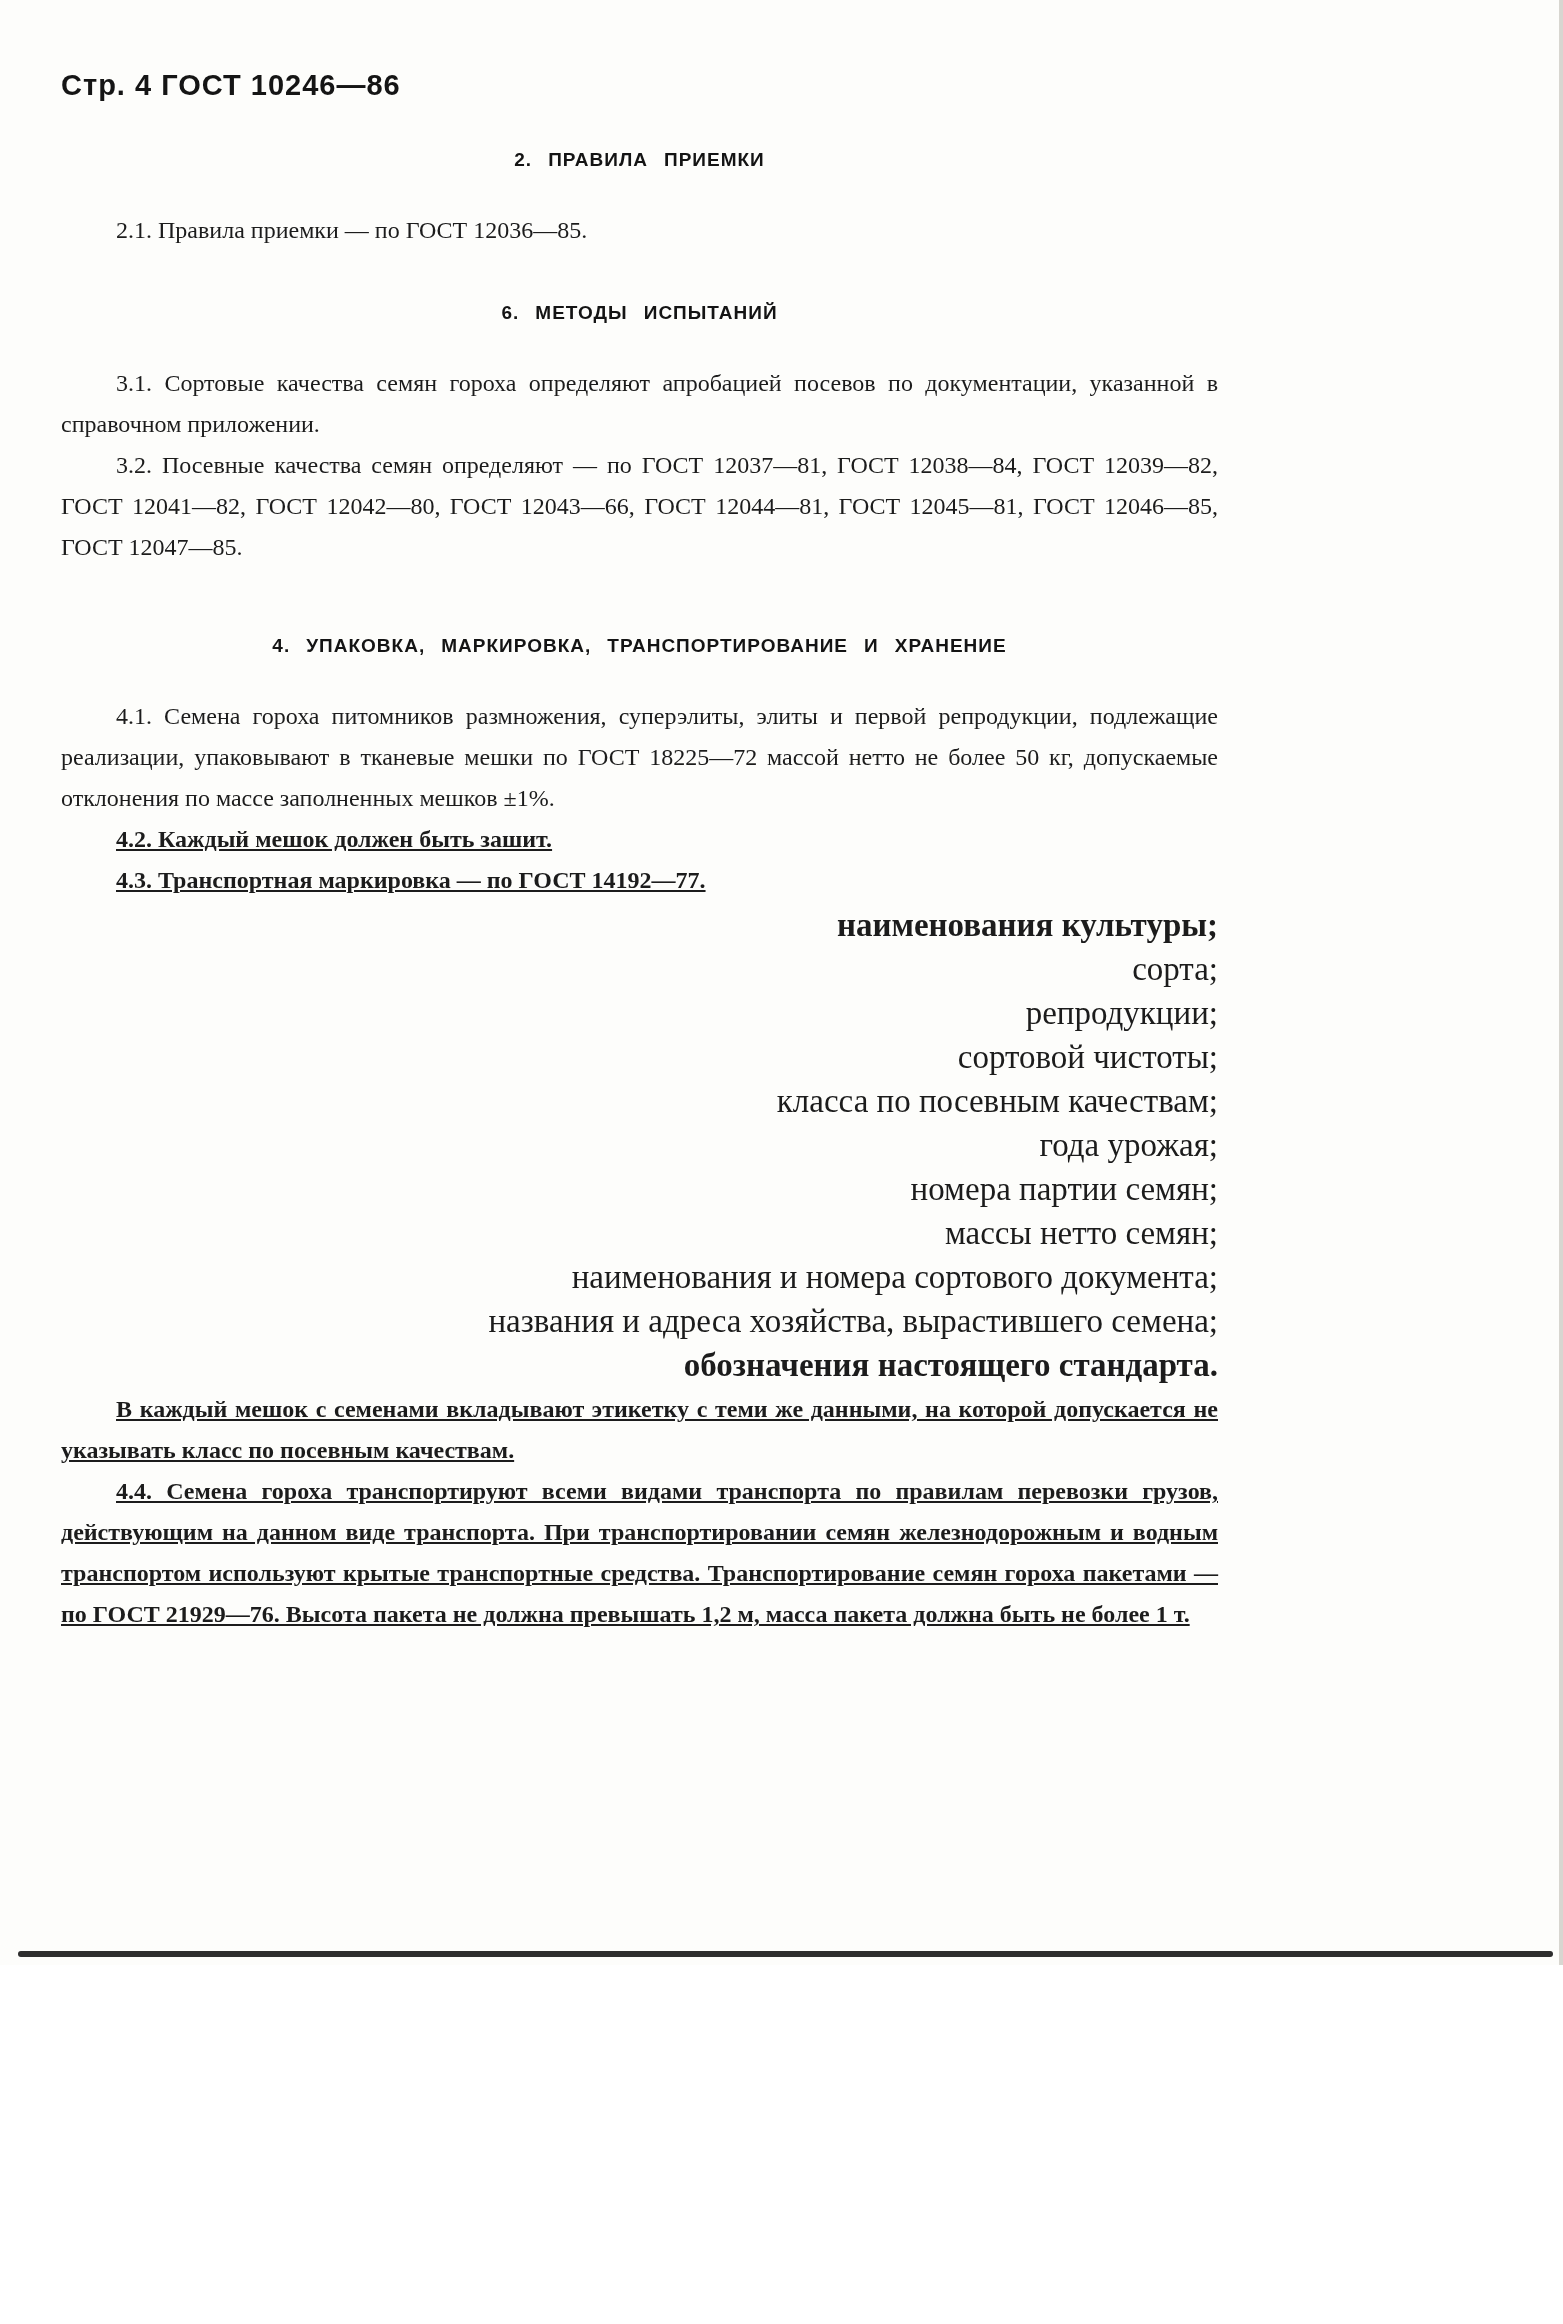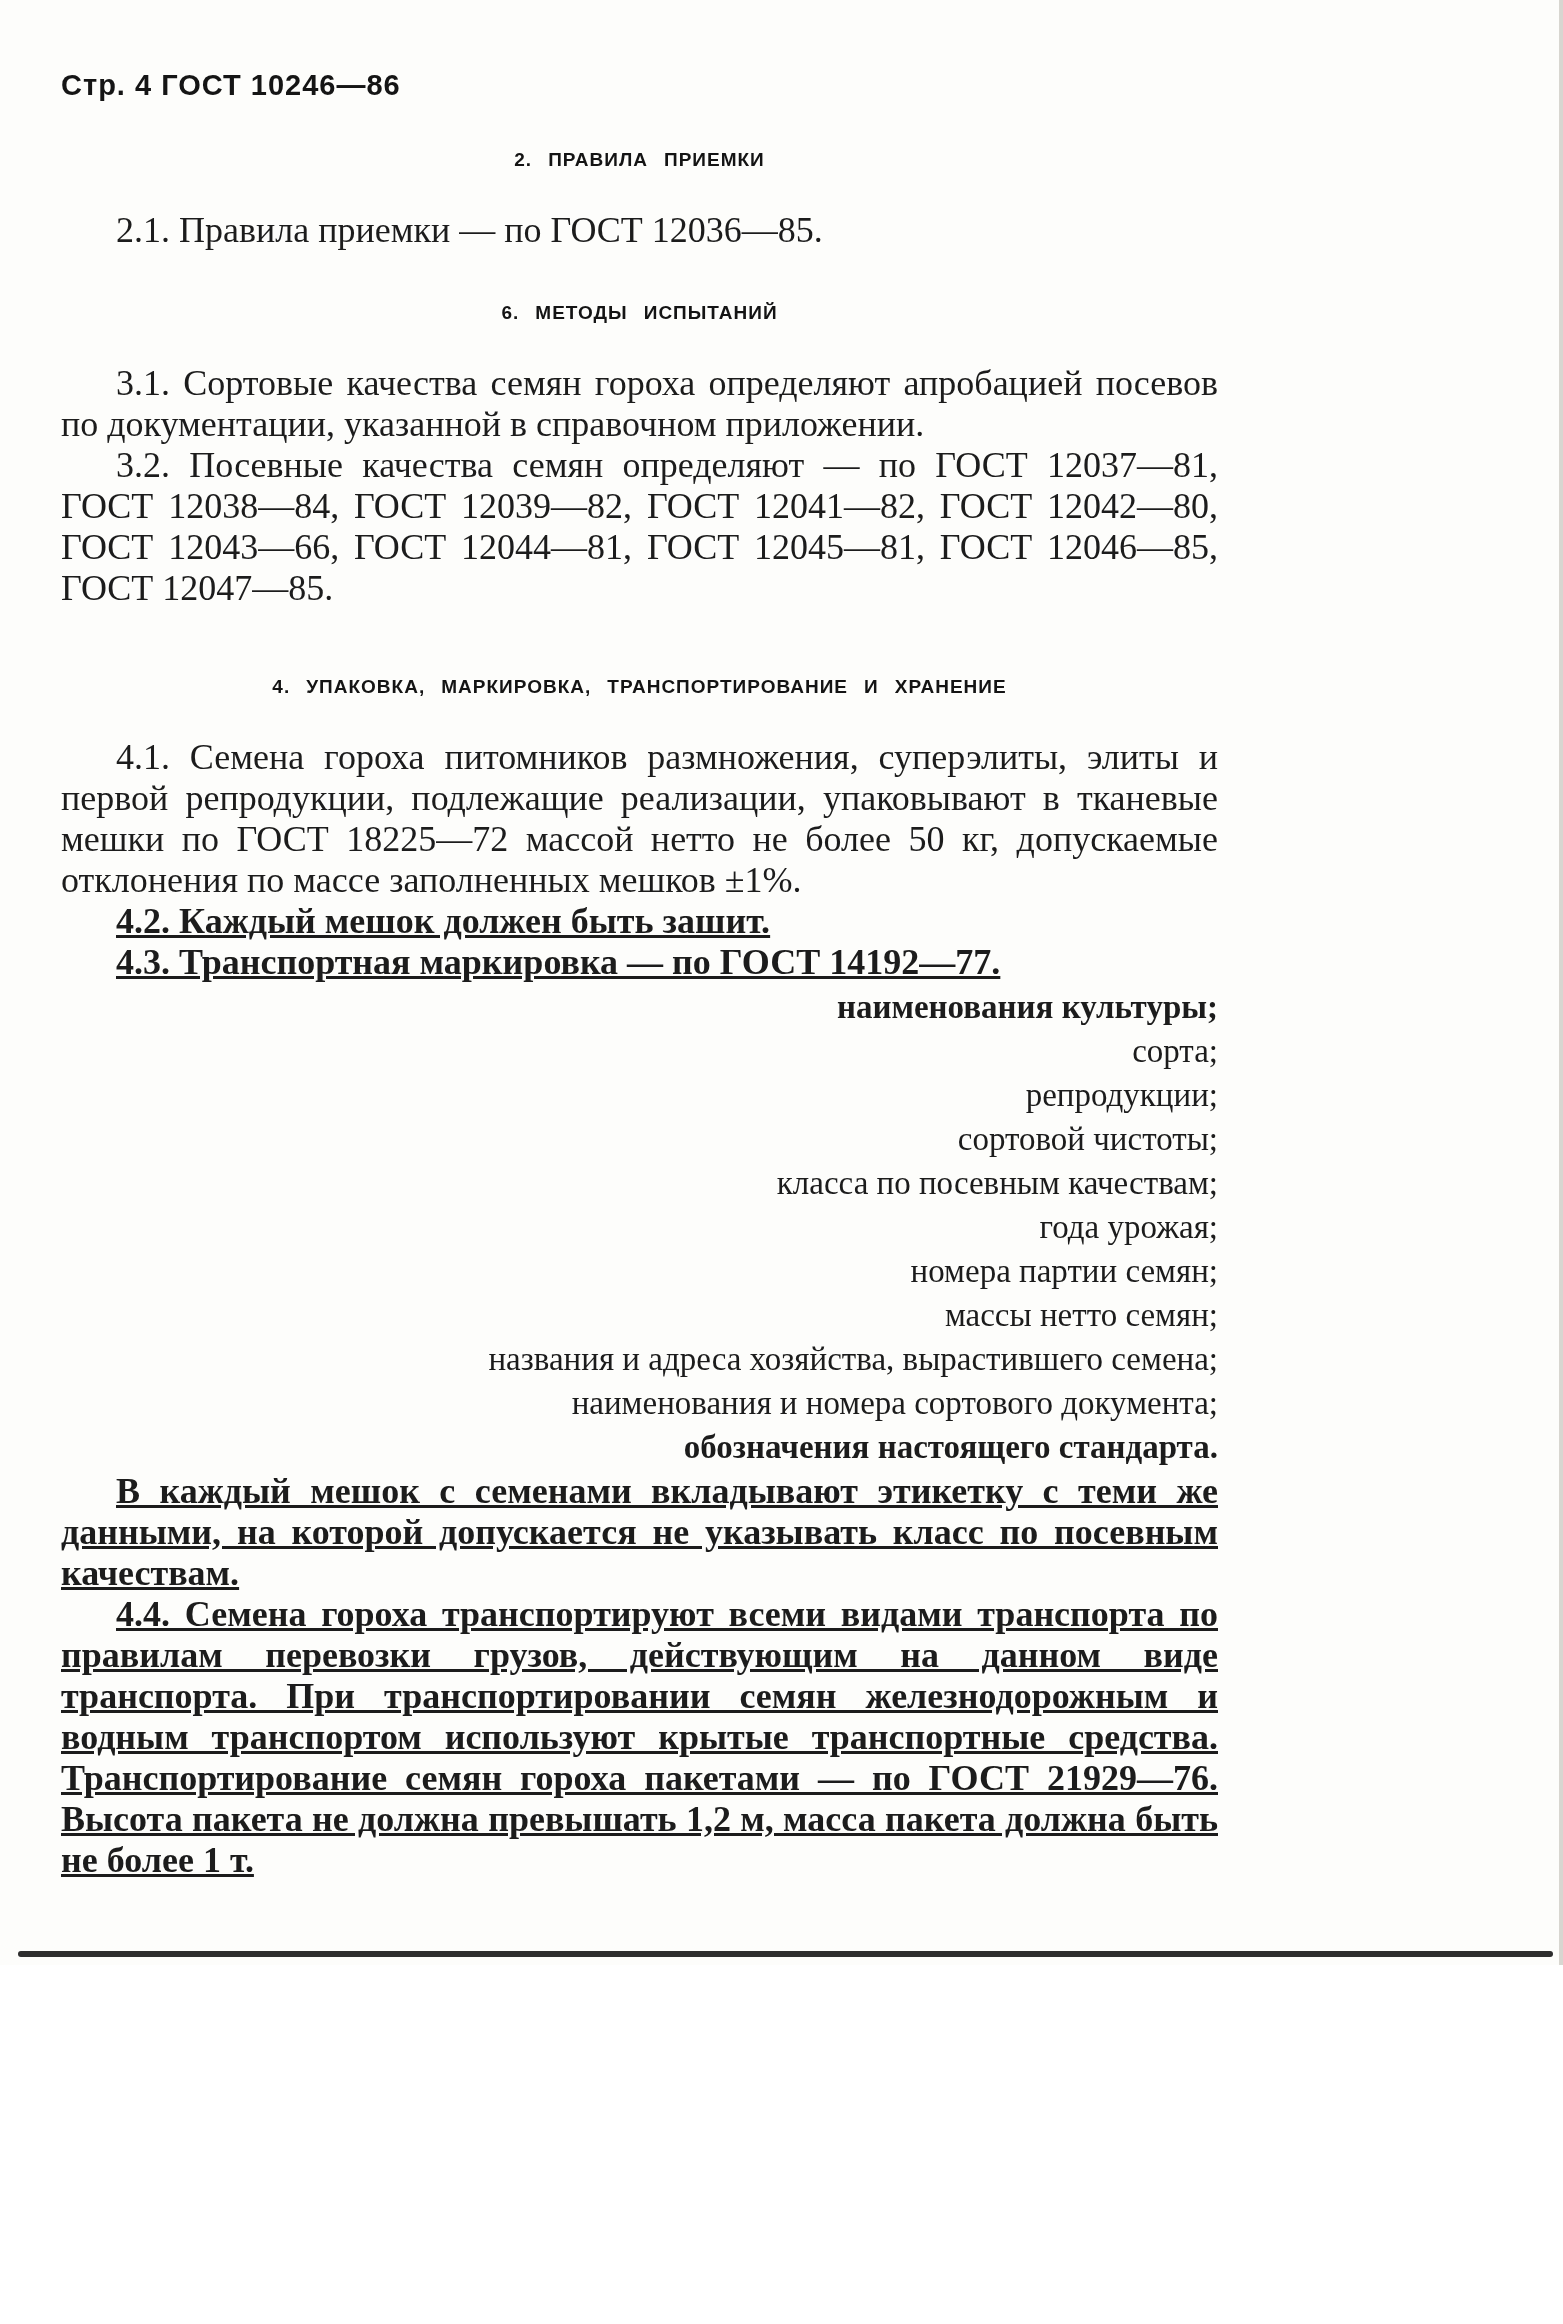--- a/index.html
+++ b/index.html
@@ -38,21 +38,21 @@
     color: #141414;
     margin: 51px 0 39px 0;
   }
   h2.sec-heading.first {
     margin-top: 47px;
   }
   h2.sec-heading.big-gap {
     margin-top: 67px;
   }
   p.para {
-    font-size: 36px;
+    font-size: 24px;
     line-height: 41px;
     margin: 0;
     text-align: justify;
     text-indent: 55px;
   }
   p.para.bold {
     font-weight: bold;
     text-decoration: underline;
   }
   .m-list {
@@ -115,22 +115,22 @@
 
     <div class="m-list">
       <div class="m-item bold">наименования культуры;</div>
       <div class="m-item">сорта;</div>
       <div class="m-item">репродукции;</div>
       <div class="m-item">сортовой чистоты;</div>
       <div class="m-item">класса по посевным качествам;</div>
       <div class="m-item">года урожая;</div>
       <div class="m-item">номера партии семян;</div>
       <div class="m-item">массы нетто семян;</div>
+      <div class="m-item">наименования и номера сортового документа;</div>
       <div class="m-item">названия и адреса хозяйства, вырастившего семена;</div>
-      <div class="m-item">наименования и номера сортового документа;</div>
       <div class="m-item bold">обозначения настоящего стандарта.</div>
     </div>
 
     <p class="para bold">В каждый мешок с семенами вкладывают этикетку с теми же данными, на которой допускается не указывать класс по посевным качествам.</p>
 
     <p class="para bold">4.4. Семена гороха транспортируют всеми видами транспорта по правилам перевозки грузов, действующим на данном виде транспорта. При транспортировании семян железнодорожным и водным транспортом используют крытые транспортные средства. Транспортирование семян гороха пакетами — по ГОСТ 21929—76. Высота пакета не должна превышать 1,2 м, масса пакета должна быть не более 1 т.</p>
 
   </div>
 
   <div class="scan-edge-right"></div>

